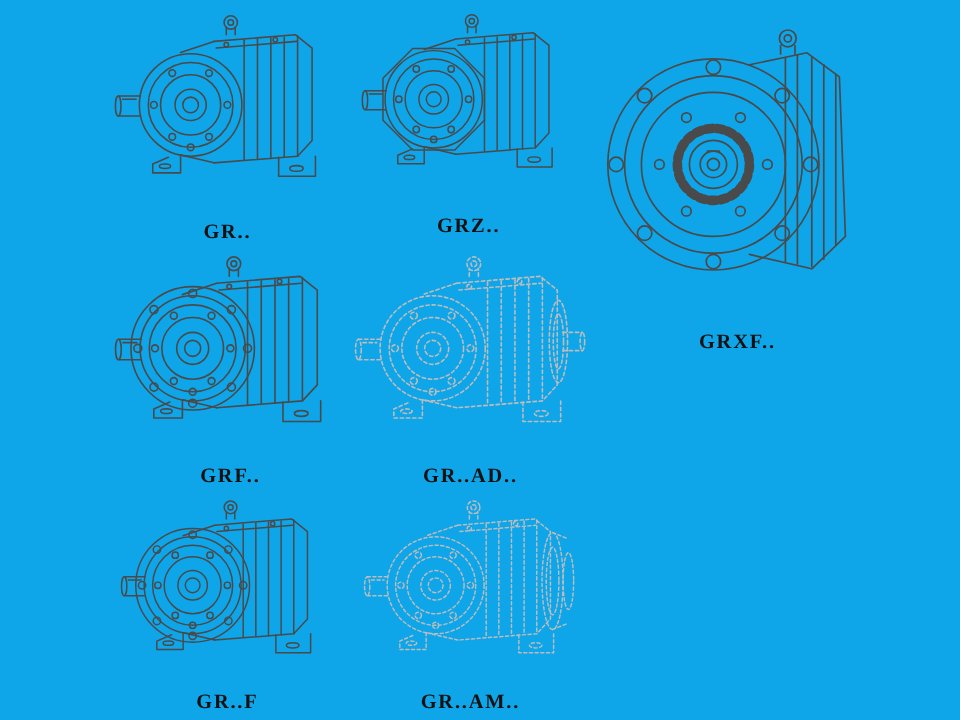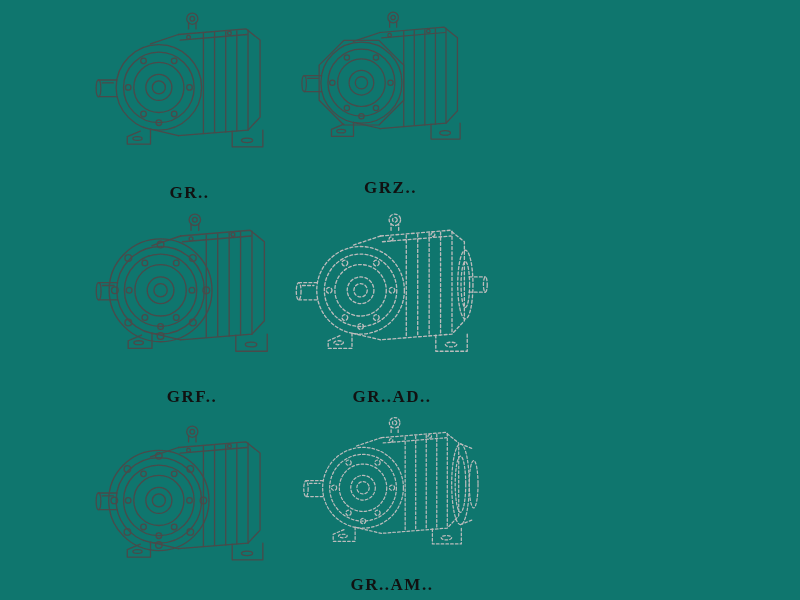--- a/index.html
+++ b/index.html
@@ -1,18 +1,18 @@
 <!DOCTYPE html>
 <html><head>
 <meta charset="utf-8">
 <style>
   * { margin:0; padding:0; box-sizing:border-box; }
   html,body { background:#ffffff; }
   .canvas {
-    position:relative; width:800px; height:600px; background:#0f766e;
+    position:relative; width:800px; height:600px; background:#0ea5e9;
     overflow:hidden; font-family:"Liberation Serif", serif;
   }
   .cell { position:absolute; display:flex; flex-direction:column; align-items:center; }
   .cell svg { width:100%; flex:1 1 auto; }
   .cap {
     width:100%; height:26px; line-height:26px; text-align:center;
     font-size:17px; font-weight:bold; letter-spacing:1.5px; color:#111;
     white-space:nowrap; font-family:"Liberation Serif", serif;
   }
   .draw  { stroke:#4a4a4a; fill:none; stroke-width:1.4; stroke-linejoin:round; stroke-linecap:round; }
@@ -165,40 +165,47 @@
     <figcaption class="cap">GR..</figcaption>
   </figure>
 
   <figure class="cell" style="left:298px; top:1px; width:185px; height:200px;">
     <svg class="draw" viewBox="0 0 210 180">
       <use href="#sym-grz"></use>
     </svg>
     <figcaption class="cap">GRZ..</figcaption>
   </figure>
 
+  <figure class="cell" style="left:492px; top:2px; width:245px; height:296px;">
+    <svg class="draw" viewBox="0 0 240 270">
+      <use href="#sym-grxf"></use>
+    </svg>
+    <figcaption class="cap">GRXF..</figcaption>
+  </figure>
 
   <figure class="cell" style="left:92px; top:208px; width:200px; height:202px;">
     <svg class="draw" viewBox="0 0 210 180">
       <use href="#sym-grf"></use>
     </svg>
     <figcaption class="cap">GRF..</figcaption>
   </figure>
 
   <figure class="cell" style="left:292px; top:208px; width:200px; height:202px;">
     <svg class="draw ghost" viewBox="0 0 210 180">
       <use href="#sym-grad"></use>
     </svg>
     <figcaption class="cap">GR..AD..</figcaption>
   </figure>
 
 
   <figure class="cell" style="left:92px; top:414px; width:195px; height:184px;">
     <svg class="draw" viewBox="0 0 210 180">
       <use href="#sym-grf"></use>
     </svg>
+    <figcaption class="cap">GR..F</figcaption>
   </figure>
 
   <figure class="cell" style="left:292px; top:414px; width:200px; height:184px;">
     <svg class="draw ghost" viewBox="0 0 210 180">
       <use href="#sym-gram"></use>
     </svg>
     <figcaption class="cap">GR..AM..</figcaption>
   </figure>
 
 </div>

